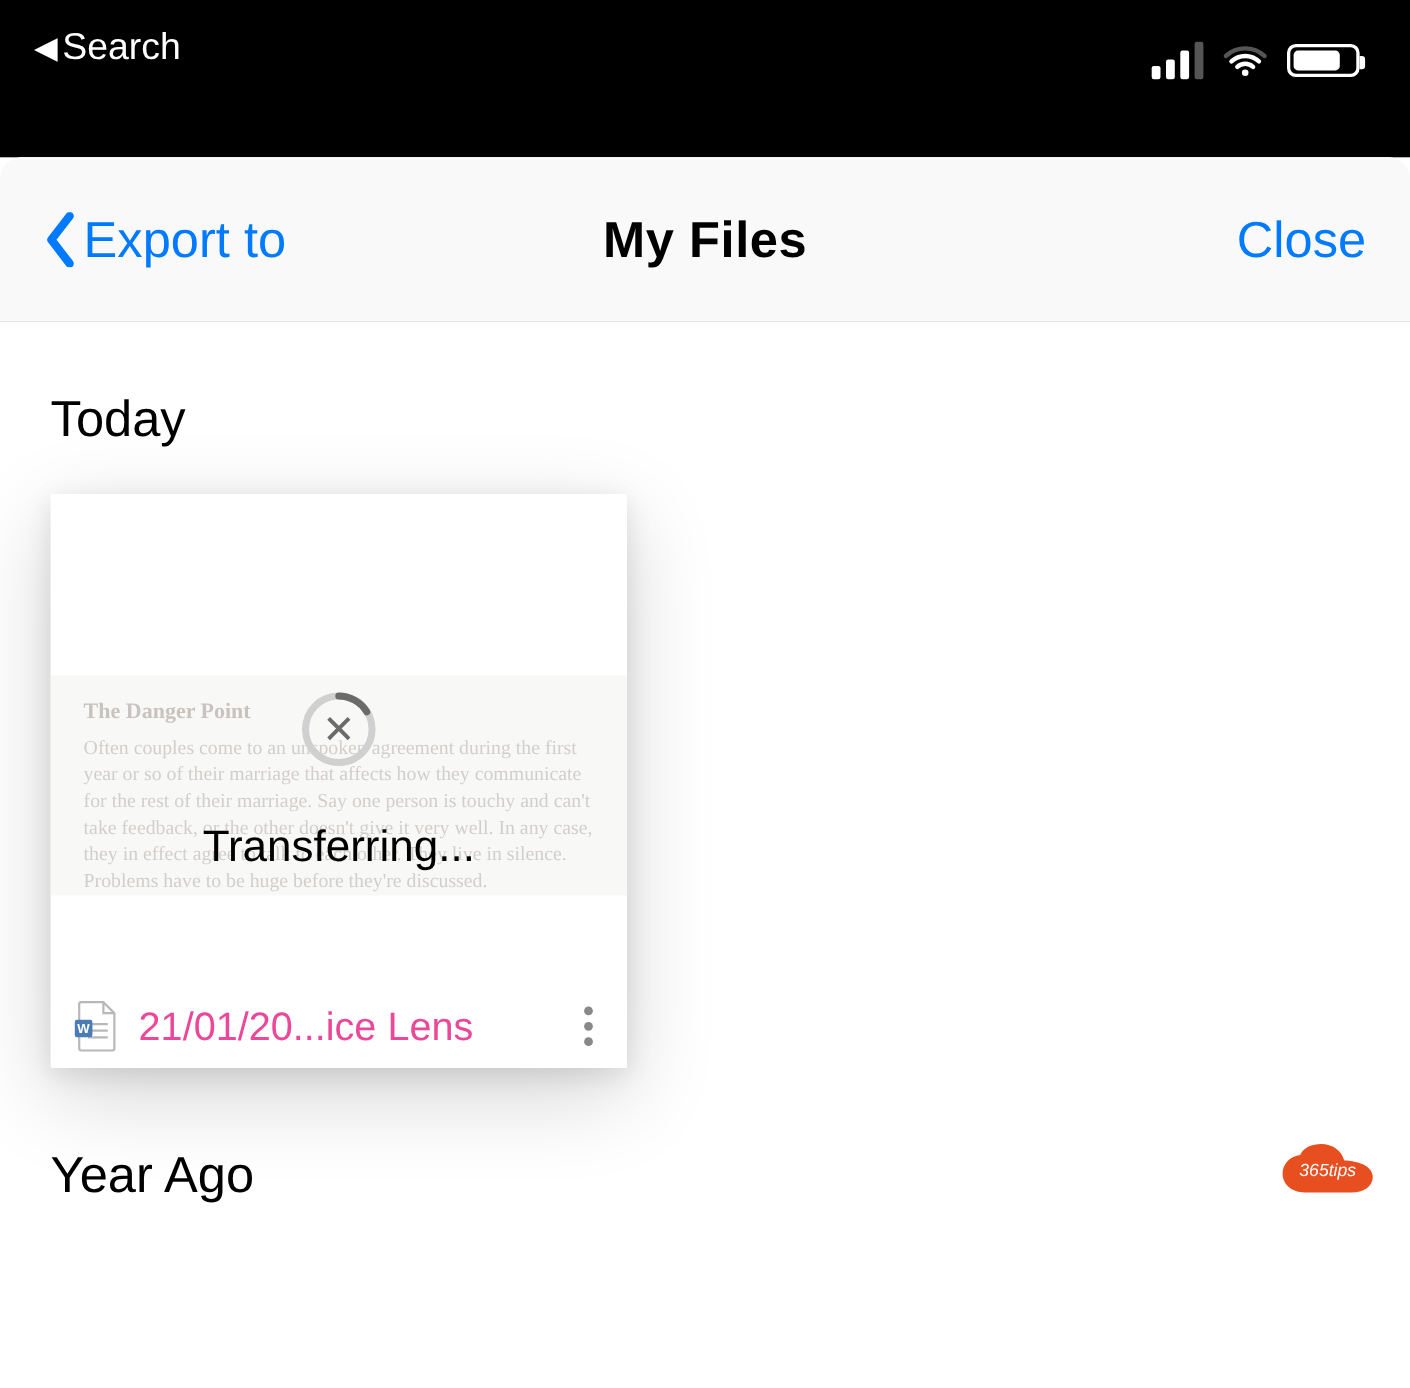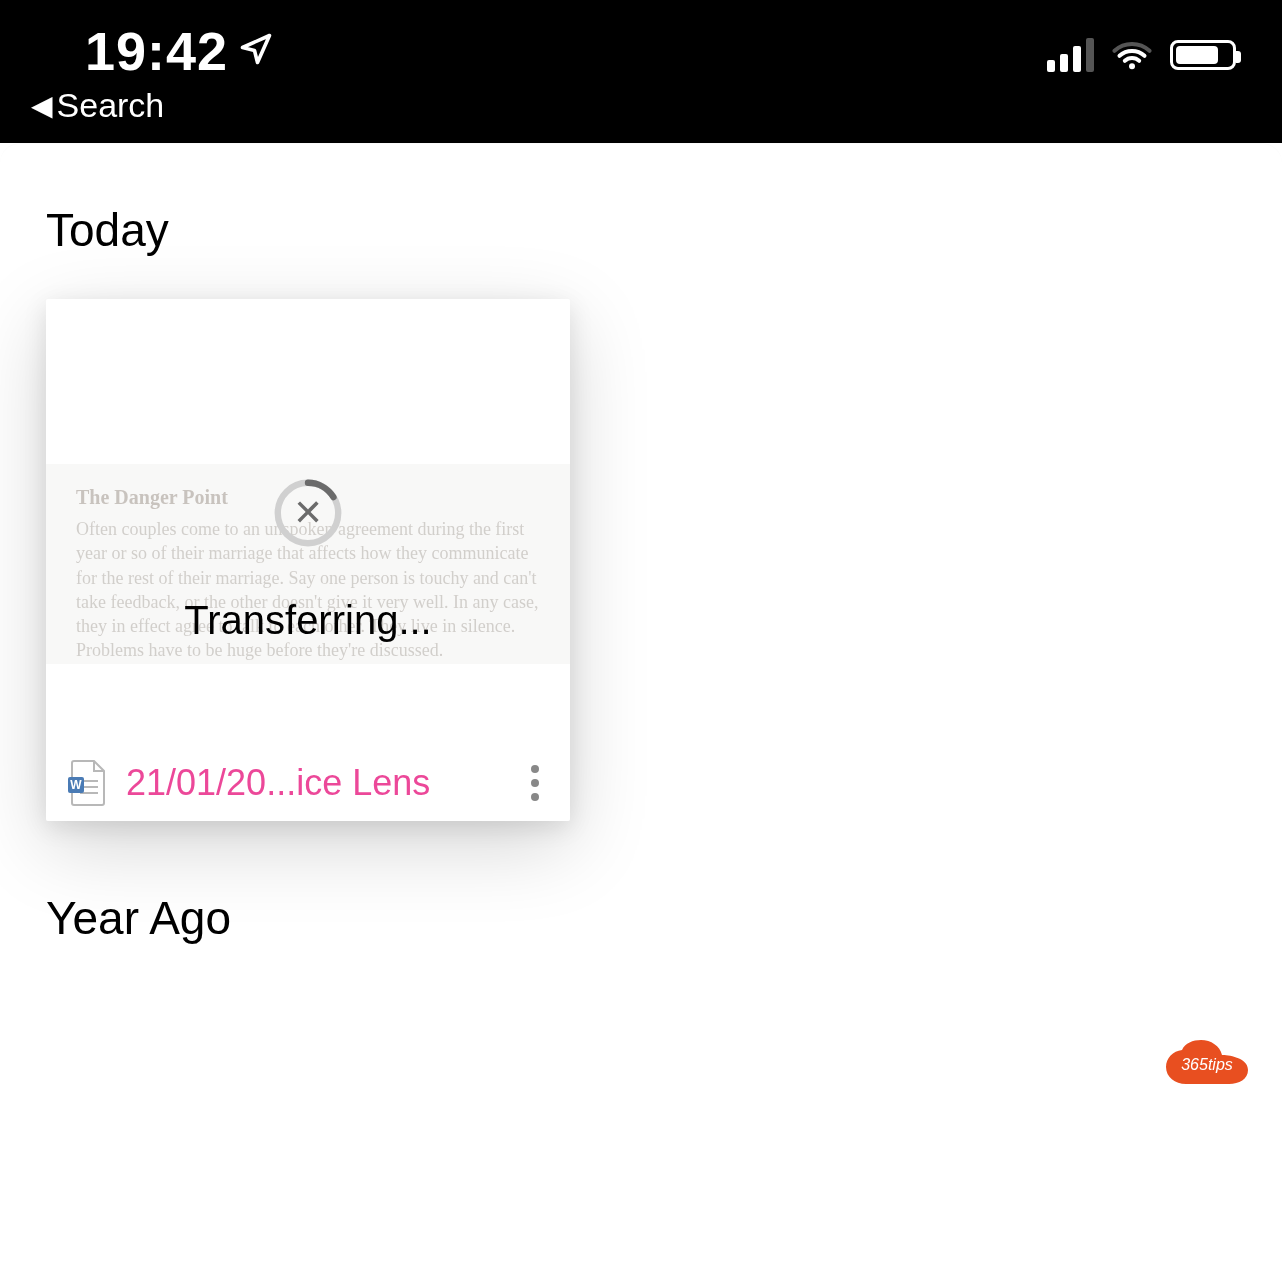--- a/index.html
+++ b/index.html
@@ -73,28 +73,20 @@
   .badge svg { width:90px; height:54px; }
   .badge-text { position:absolute; inset:0; display:flex; align-items:center; justify-content:center; font-size:16px; color:#fff; font-weight:500; }
 </style>
 </head>
 <body>
 
 <div class="screen">
 
   <div class="statusbar">
     <div class="sb-left">
-      <div class="sb-time-row">
-        <span class="sb-time">19:42</span>
-        <span class="loc-arrow">
-          <svg viewBox="0 0 24 24" fill="none" stroke="#fff" stroke-width="2.4" stroke-linejoin="round" stroke-linecap="round">
-              <path d="M3 11 L21 3 L13 21 L11 13 Z"></path>
-            </svg>
-        </span>
-      </div>
       <div class="sb-back-row">
         <span class="tri">◀</span>
         <span class="sb-back-label">Search</span>
       </div>
     </div>
     <div class="sb-right">
       <div class="cell-bars">
         <span></span>
           <span></span>
           <span></span>
@@ -108,20 +100,32 @@
             <path d="M1.5 6.5a15.5 15.5 0 0121 0" stroke="#555" stroke-width="2.4" fill="none" stroke-linecap="round"></path>
           </svg>
       </div>
       <div class="battery">
           <div class="fill"></div>
         </div>
     </div>
   </div>
 
   <div class="sheet">
+    <div class="navbar">
+      <div class="nav-left">
+        <svg class="chev" viewBox="0 0 18 30">
+            <polyline points="14,2 4,15 14,28" fill="none" stroke="#007aff" stroke-width="4.5" stroke-linecap="round" stroke-linejoin="round"></polyline>
+          </svg>
+        <span>Export to</span>
+      </div>
+      <div class="nav-title">My Files</div>
+      <div class="nav-right">
+        <span>Close</span>
+      </div>
+    </div>
 
     <div class="content">
       <div class="section-header">Today</div>
 
       <div class="card">
         <div class="thumb">
           <div class="heading">The Danger Point</div>
           <div>Often couples come to an unspoken agreement during the first year or so of their marriage that affects how they communicate for the rest of their marriage. Say one person is touchy and can't take feedback, or the other doesn't give it very well. In any case, they in effect agree to talk to each other. They live in silence. Problems have to be huge before they're discussed.</div>
         </div>
 

